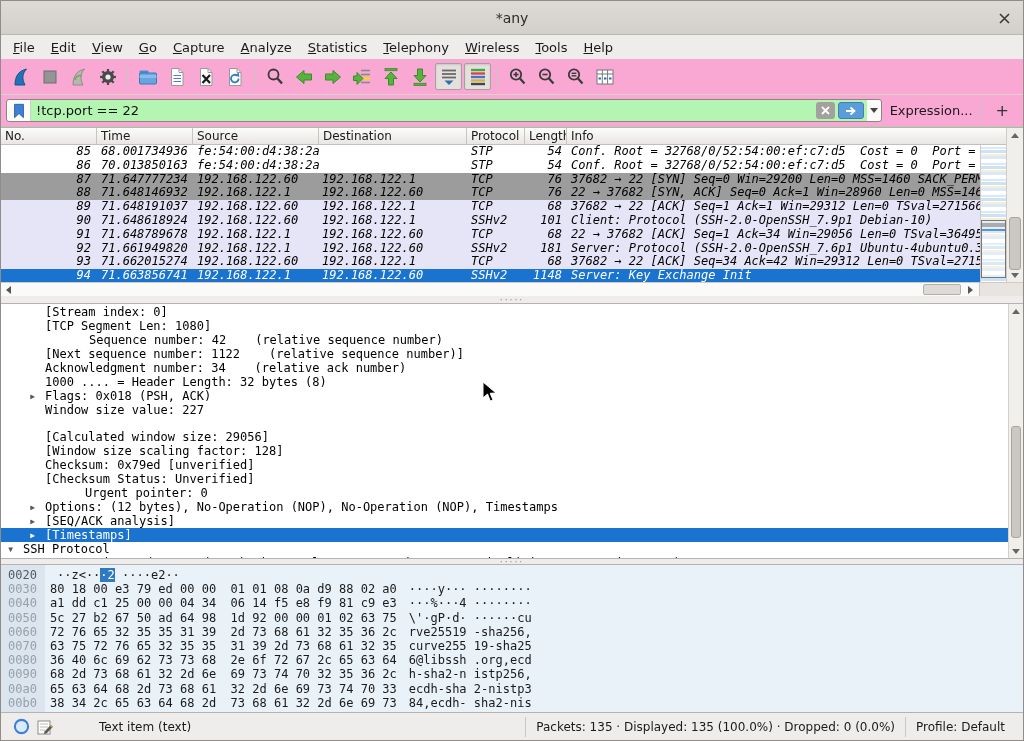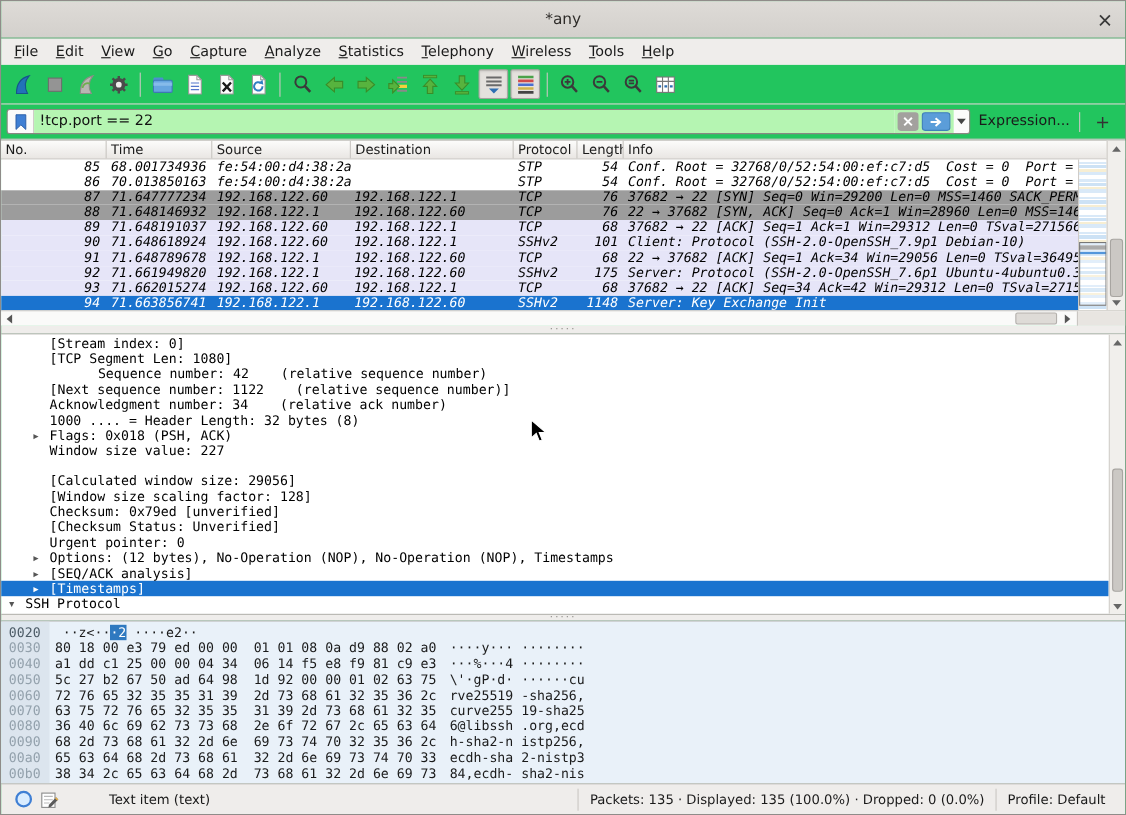--- a/index.html
+++ b/index.html
@@ -1,20 +1,20 @@
 <!DOCTYPE html>
 <html><head>
 <meta charset="utf-8">
 <style>
   * { box-sizing: border-box; margin:0; padding:0; }
   html,body { background:#555; }
   body { font-family:"DejaVu Sans", sans-serif; }
   .window{
     width:1024px;height:741px;position:relative;overflow:hidden;
-    background:#22c55e;border:1px solid #8f8c89;display:flex;flex-direction:column;
+    background:#f9a8d4;border:1px solid #8f8c89;display:flex;flex-direction:column;
   }
   
   .titlebar{height:34px;background:linear-gradient(#dedbd7,#d3d0cc);position:relative;
     display:flex;align-items:center;justify-content:center;border-bottom:1px solid #bcb9b5;flex:none;}
   .titlebar .title{font-size:14px;color:#2e2c29;}
   .close-btn{position:absolute;right:10px;top:8px;width:18px;height:18px;display:flex;align-items:center;justify-content:center;cursor:default;}
   
   .menubar{height:24px;display:flex;align-items:center;padding-left:4px;background:#efedeb;flex:none;}
   .menu-item{font-size:13px;color:#1a1a1a;padding:2px 8px;white-space:nowrap;}
   .menu-item u{text-decoration:underline;}
@@ -336,21 +336,21 @@
         <div class="pl-h flex">Info</div>
       </div>
     <div class="pl-body">
         <div class="pl-row c-white"><div class="pl-c pl-no">85</div><div class="pl-c pl-time">68.001734936</div><div class="pl-c pl-source">fe:54:00:d4:38:2a</div><div class="pl-c pl-destination"></div><div class="pl-c pl-protocol">STP</div><div class="pl-c pl-length">54</div><div class="pl-c pl-info">Conf. Root = 32768/0/52:54:00:ef:c7:d5  Cost = 0  Port =</div></div>
         <div class="pl-row c-white"><div class="pl-c pl-no">86</div><div class="pl-c pl-time">70.013850163</div><div class="pl-c pl-source">fe:54:00:d4:38:2a</div><div class="pl-c pl-destination"></div><div class="pl-c pl-protocol">STP</div><div class="pl-c pl-length">54</div><div class="pl-c pl-info">Conf. Root = 32768/0/52:54:00:ef:c7:d5  Cost = 0  Port =</div></div>
         <div class="pl-row c-gray"><div class="pl-c pl-no">87</div><div class="pl-c pl-time">71.647777234</div><div class="pl-c pl-source">192.168.122.60</div><div class="pl-c pl-destination">192.168.122.1</div><div class="pl-c pl-protocol">TCP</div><div class="pl-c pl-length">76</div><div class="pl-c pl-info">37682 → 22 [SYN] Seq=0 Win=29200 Len=0 MSS=1460 SACK_PERM</div></div>
         <div class="pl-row c-gray"><div class="pl-c pl-no">88</div><div class="pl-c pl-time">71.648146932</div><div class="pl-c pl-source">192.168.122.1</div><div class="pl-c pl-destination">192.168.122.60</div><div class="pl-c pl-protocol">TCP</div><div class="pl-c pl-length">76</div><div class="pl-c pl-info">22 → 37682 [SYN, ACK] Seq=0 Ack=1 Win=28960 Len=0 MSS=1460</div></div>
         <div class="pl-row c-lav"><div class="pl-c pl-no">89</div><div class="pl-c pl-time">71.648191037</div><div class="pl-c pl-source">192.168.122.60</div><div class="pl-c pl-destination">192.168.122.1</div><div class="pl-c pl-protocol">TCP</div><div class="pl-c pl-length">68</div><div class="pl-c pl-info">37682 → 22 [ACK] Seq=1 Ack=1 Win=29312 Len=0 TSval=271566</div></div>
         <div class="pl-row c-lav"><div class="pl-c pl-no">90</div><div class="pl-c pl-time">71.648618924</div><div class="pl-c pl-source">192.168.122.60</div><div class="pl-c pl-destination">192.168.122.1</div><div class="pl-c pl-protocol">SSHv2</div><div class="pl-c pl-length">101</div><div class="pl-c pl-info">Client: Protocol (SSH-2.0-OpenSSH_7.9p1 Debian-10)</div></div>
         <div class="pl-row c-lav"><div class="pl-c pl-no">91</div><div class="pl-c pl-time">71.648789678</div><div class="pl-c pl-source">192.168.122.1</div><div class="pl-c pl-destination">192.168.122.60</div><div class="pl-c pl-protocol">TCP</div><div class="pl-c pl-length">68</div><div class="pl-c pl-info">22 → 37682 [ACK] Seq=1 Ack=34 Win=29056 Len=0 TSval=364954</div></div>
-        <div class="pl-row c-lav"><div class="pl-c pl-no">92</div><div class="pl-c pl-time">71.661949820</div><div class="pl-c pl-source">192.168.122.1</div><div class="pl-c pl-destination">192.168.122.60</div><div class="pl-c pl-protocol">SSHv2</div><div class="pl-c pl-length">175</div><div class="pl-c pl-info">Server: Protocol (SSH-2.0-OpenSSH_7.6p1 Ubuntu-4ubuntu0.3</div></div>
+        <div class="pl-row c-lav"><div class="pl-c pl-no">92</div><div class="pl-c pl-time">71.661949820</div><div class="pl-c pl-source">192.168.122.1</div><div class="pl-c pl-destination">192.168.122.60</div><div class="pl-c pl-protocol">SSHv2</div><div class="pl-c pl-length">181</div><div class="pl-c pl-info">Server: Protocol (SSH-2.0-OpenSSH_7.6p1 Ubuntu-4ubuntu0.3</div></div>
         <div class="pl-row c-lav"><div class="pl-c pl-no">93</div><div class="pl-c pl-time">71.662015274</div><div class="pl-c pl-source">192.168.122.60</div><div class="pl-c pl-destination">192.168.122.1</div><div class="pl-c pl-protocol">TCP</div><div class="pl-c pl-length">68</div><div class="pl-c pl-info">37682 → 22 [ACK] Seq=34 Ack=42 Win=29312 Len=0 TSval=271572</div></div>
         <div class="pl-row c-sel"><div class="pl-c pl-no">94</div><div class="pl-c pl-time">71.663856741</div><div class="pl-c pl-source">192.168.122.1</div><div class="pl-c pl-destination">192.168.122.60</div><div class="pl-c pl-protocol">SSHv2</div><div class="pl-c pl-length">1148</div><div class="pl-c pl-info">Server: Key Exchange Init</div></div>
       </div>
     <div class="pl-minimap">
       <div class="mm-grayline"></div>
       <div class="mm-blueline"></div>
       <div class="mm-thumb"></div>
     </div>
     <div class="pl-vscroll">
       <div class="vs-btn vs-up">
@@ -384,21 +384,21 @@
         <div class="det-line" style="padding-left: 28px; gap: 44px;"><span class="arrow"> </span><span>Sequence number: 42    (relative sequence number)</span></div>
         <div class="det-line" style="padding-left: 28px;"><span class="arrow"> </span><span>[Next sequence number: 1122    (relative sequence number)]</span></div>
         <div class="det-line" style="padding-left: 28px;"><span class="arrow"> </span><span>Acknowledgment number: 34    (relative ack number)</span></div>
         <div class="det-line" style="padding-left: 28px;"><span class="arrow"> </span><span>1000 .... = Header Length: 32 bytes (8)</span></div>
         <div class="det-line" style="padding-left: 28px;"><span class="arrow">▸</span><span>Flags: 0x018 (PSH, ACK)</span></div>
         <div class="det-line" style="padding-left: 28px;"><span class="arrow"> </span><span>Window size value: 227</span></div>
         <div class="det-line" style="padding-left: 28px; margin-top: 13px;"><span class="arrow"> </span><span>[Calculated window size: 29056]</span></div>
         <div class="det-line" style="padding-left: 28px;"><span class="arrow"> </span><span>[Window size scaling factor: 128]</span></div>
         <div class="det-line" style="padding-left: 28px;"><span class="arrow"> </span><span>Checksum: 0x79ed [unverified]</span></div>
         <div class="det-line" style="padding-left: 28px;"><span class="arrow"> </span><span>[Checksum Status: Unverified]</span></div>
-        <div class="det-line" style="padding-left: 28px;"><span class="arrow"> </span><span>Urgent pointer: 0</span></div>
+        <div class="det-line" style="padding-left: 28px; gap: 40px;"><span class="arrow"> </span><span>Urgent pointer: 0</span></div>
         <div class="det-line" style="padding-left: 28px;"><span class="arrow">▸</span><span>Options: (12 bytes), No-Operation (NOP), No-Operation (NOP), Timestamps</span></div>
         <div class="det-line" style="padding-left: 28px;"><span class="arrow">▸</span><span>[SEQ/ACK analysis]</span></div>
         <div class="det-line sel" style="padding-left: 28px;"><span class="arrow">▸</span><span>[Timestamps]</span></div>
         <div class="det-line" style="padding-left: 6px;"><span class="arrow">▾</span><span>SSH Protocol</span></div>
         <div class="det-line" style="padding-left: 28px;"><span class="arrow">▸</span><span>SSH Version 2 (encryption:chacha20-poly1305@openssh.com mac:&lt;implicit&gt; compression:none)</span></div>
       </div>
     <div class="det-scroll">
       <div class="vs-btn vs-up">
           <span class="tri-up"></span>
         </div>

